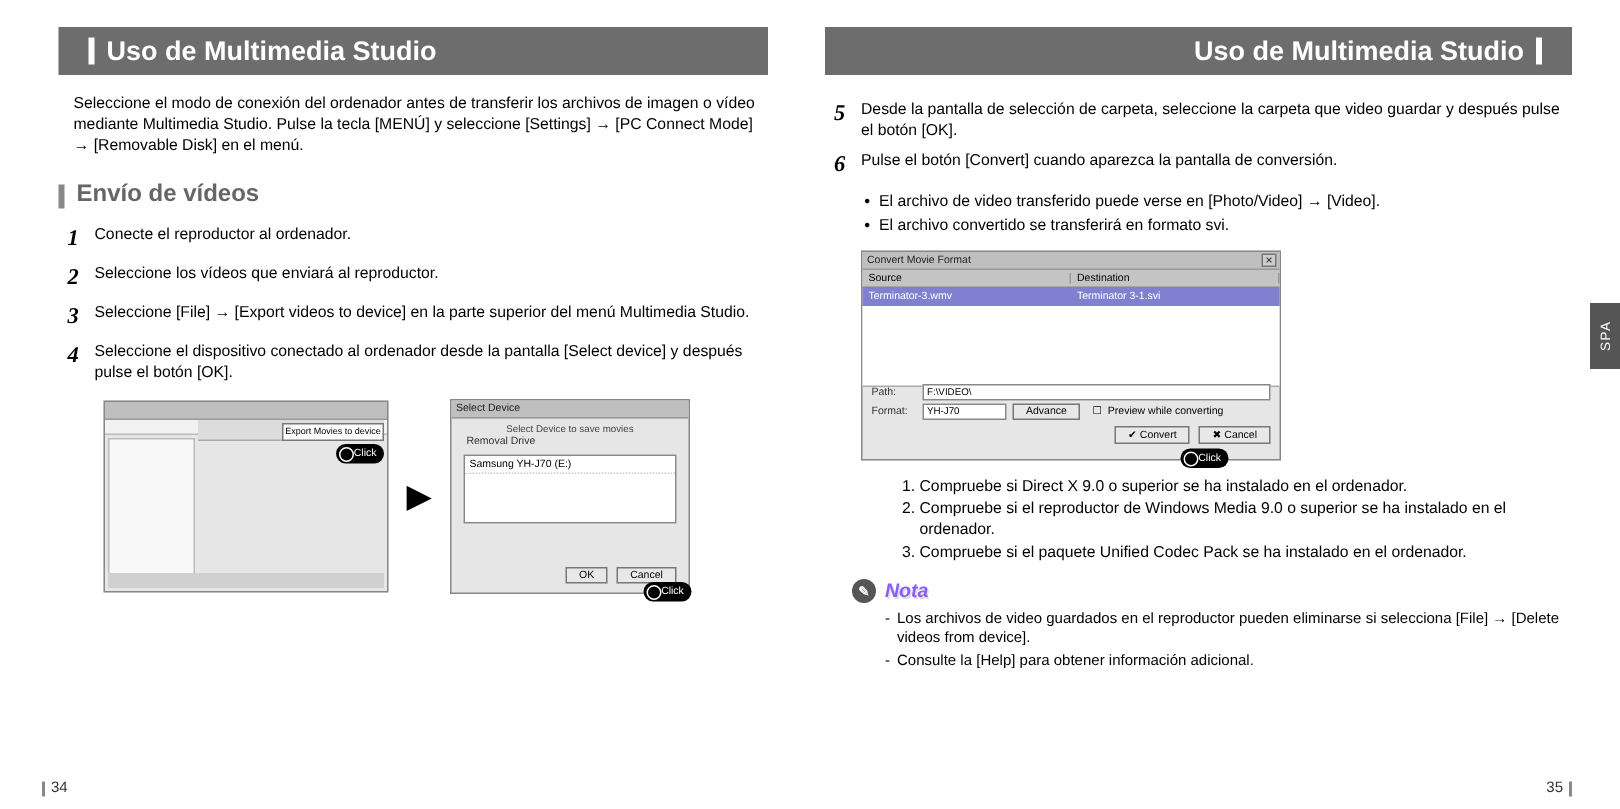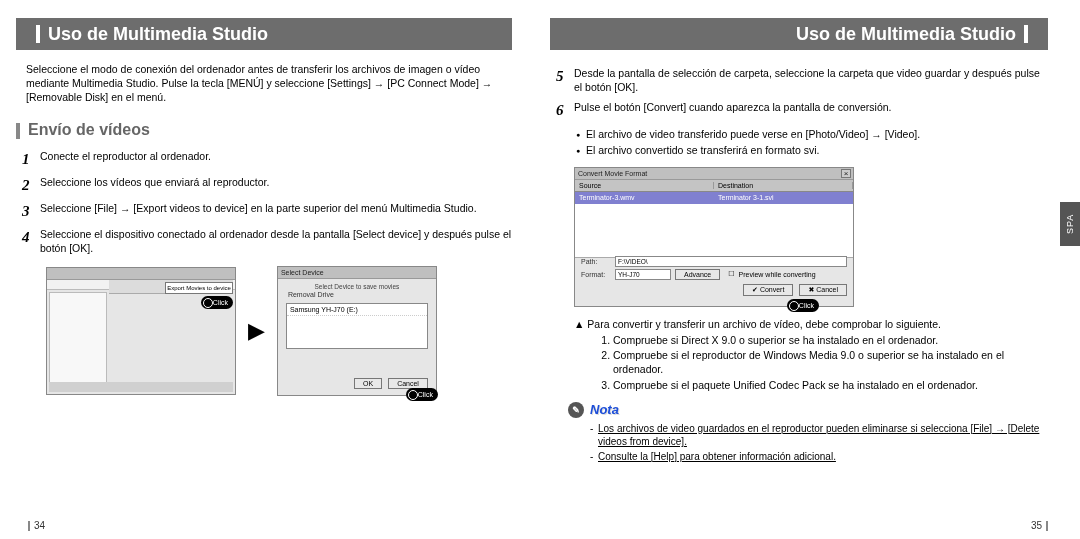--- a/index.html
+++ b/index.html
@@ -6,21 +6,21 @@
   body {
     font-family: Arial, Helvetica, sans-serif;
     font-size: 11px;
     color: #000;
     background: #fff;
     width: 1080px;
     height: 539px;
     position: relative;
   }
   .spread { display: flex; width: 100%; height: 100%; }
-  .page { width: 50%; padding: 18px 28px 10px 16px; position: relative; }
+  .page { width: 50%; padding: 18px 28px 10px 39px; position: relative; }
   .page-r { padding-left: 10px; padding-right: 32px; }
 
   .titlebar {
     background: #6d6d6d;
     color: #fff;
     font-size: 18px;
     font-weight: bold;
     padding: 6px 12px;
     height: 32px;
     display: flex;
@@ -116,23 +116,23 @@
 
   .notehead { margin: 6px 0 2px 24px; font-size: 10.5px; line-height: 1.35;}
   .notelist { margin: 2px 0 10px 63px; font-size: 10.5px; line-height: 1.35;}
   .notelist li { list-style: decimal; margin: 1px 0;}
 
   .nota-row { display: flex; align-items: center; gap: 6px; margin: 6px 0 4px 18px; }
   .nota-icon {
     width: 16px; height: 16px; border-radius: 50%; background: #555; color: #fff;
     font-size: 9px; line-height: 16px; text-align: center; font-weight: bold;
   }
-  .nota-label { font-style: italic; color: #1d4ed8; font-weight: bold; font-size: 13px; text-shadow: 1px 1px 0 #ddd;}
+  .nota-label { font-style: italic; color: #8b5cf6; font-weight: bold; font-size: 13px; text-shadow: 1px 1px 0 #ddd;}
   .nota-lines { margin: 2px 0 0 40px; font-size: 10px; line-height: 1.35;}
-  .nota-lines div { position: relative; padding-left: 8px; margin: 1px 0; text-decoration: underline;}
+  .nota-lines div { position: relative; padding-left: 8px; margin: 1px 0;}
   .nota-lines div::before { content: "-"; position: absolute; left: 0; }
 
   .pagenum {
     position: absolute; bottom: 8px; font-size: 10px; color: #333; display: flex; align-items: center; gap: 4px;
   }
   .pagenum.left { left: 28px; }
   .pagenum.right { right: 32px; }
   .pagenum .tick2 { display: inline-block; width: 2px; height: 10px; background: #888;}
 
   .sidetab {
@@ -261,21 +261,20 @@
           </div>
           <div class="btnrow2">
             <span class="minibtn">✔ <span>Convert</span></span>
             <span class="minibtn">✖ <span>Cancel</span></span>
           </div>
         </div>
         <div class="click-badge">Click</div>
       </div>
     </div>
 
-    <p class="notehead">▲ Para convertir y transferir un archivo de vídeo, debe comprobar lo siguiente.</p>
     <ol class="notelist">
       <li>Compruebe si Direct X 9.0 o superior se ha instalado en el ordenador.</li>
       <li>Compruebe si el reproductor de Windows Media 9.0 o superior se ha instalado en el ordenador.</li>
       <li>Compruebe si el paquete Unified Codec Pack se ha instalado en el ordenador.</li>
     </ol>
 
     <div class="nota-row">
       <span class="nota-icon">✎</span>
       <span class="nota-label">Nota</span>
     </div>

